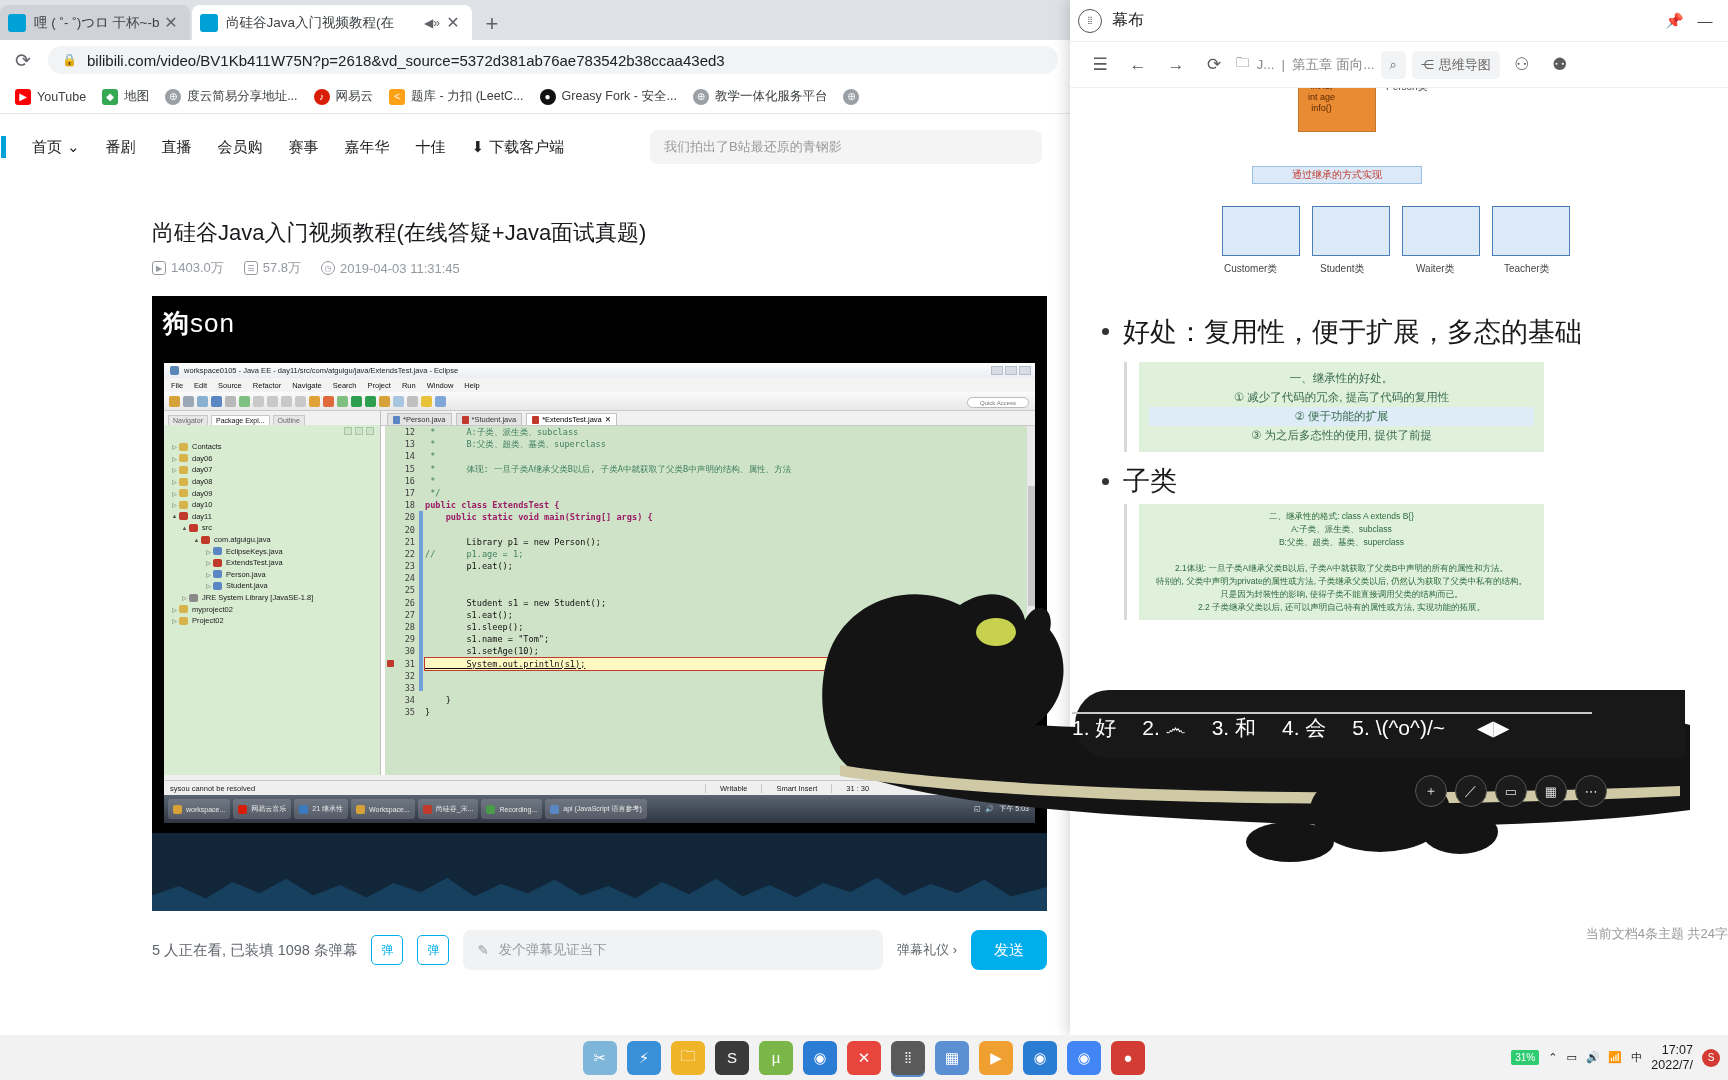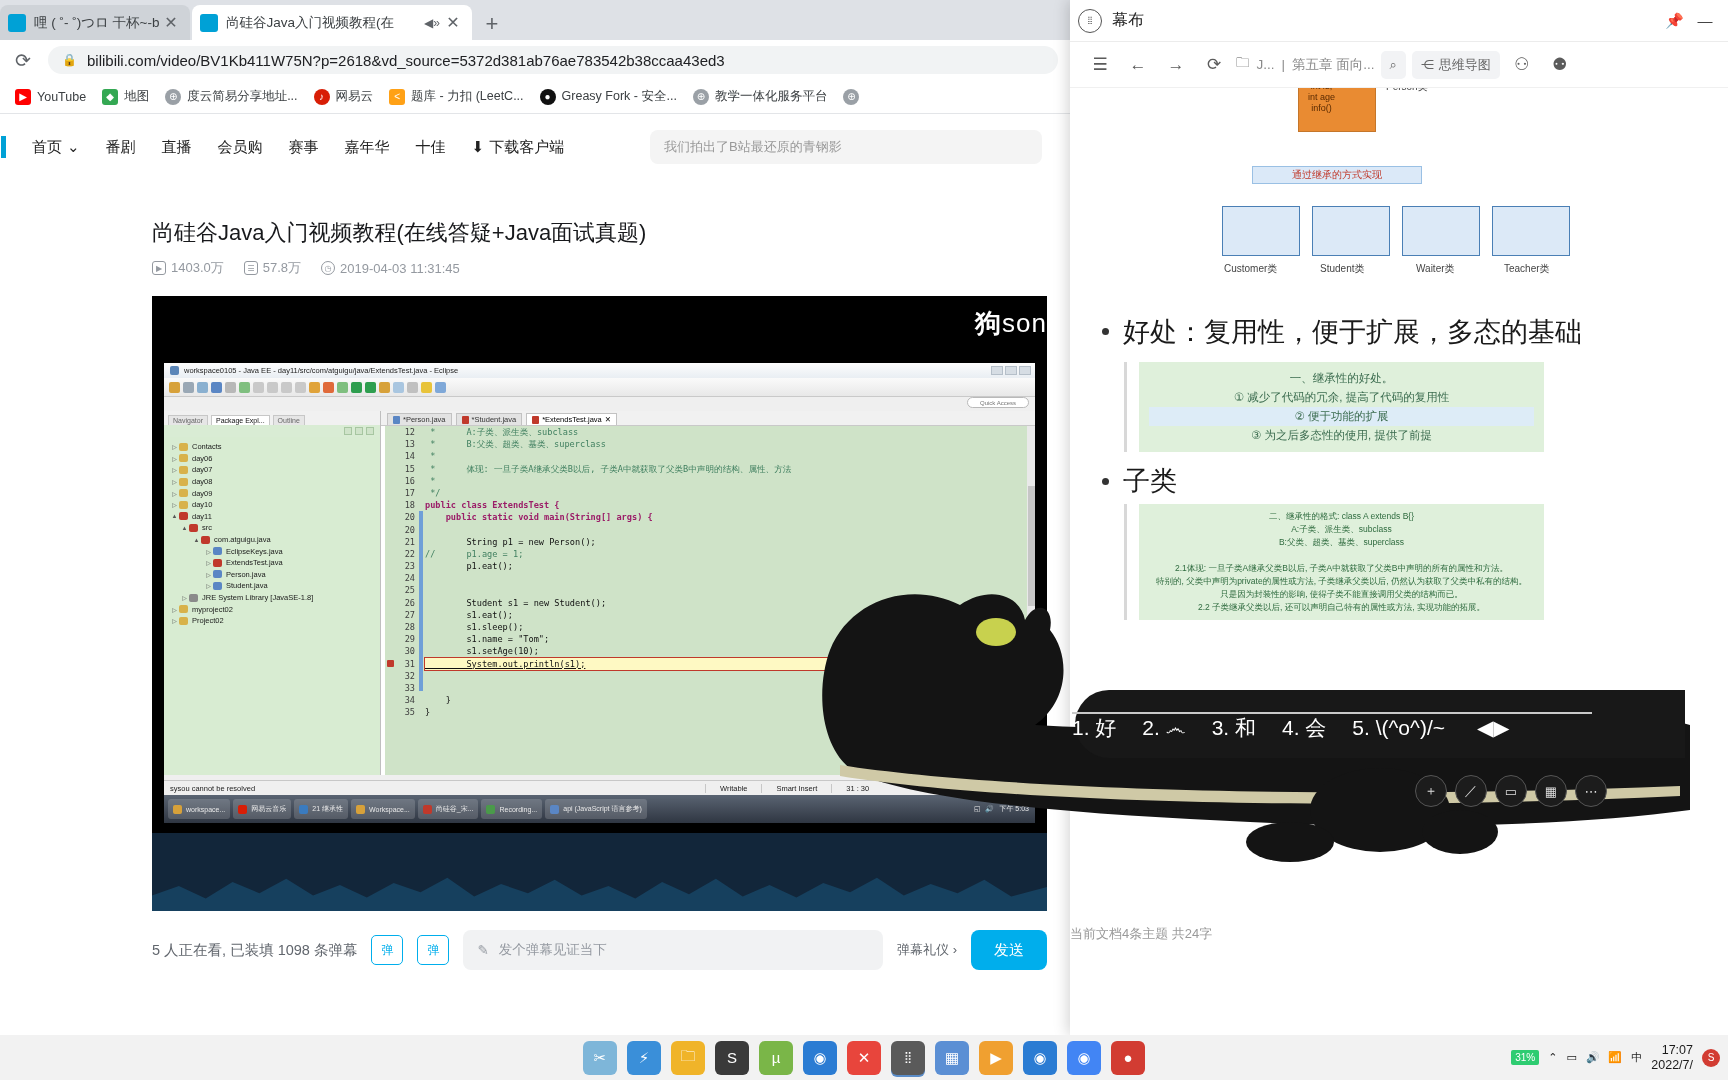--- a/index.html
+++ b/index.html
@@ -53,21 +53,21 @@
 
   .vtitle { position:absolute; left:152px; top:104px; font-size:22px; color:#18191c; font-weight:400; white-space:nowrap; }
   .vmeta { position:absolute; left:152px; top:145px; display:flex; align-items:center; gap:8px;
            font-size:13px; color:#9499a0; }
   .vmeta .mi { display:flex; align-items:center; gap:5px; margin-right:12px; }
   .mglyph { width:14px; height:14px; border:1px solid #9499a0; border-radius:3px;
             display:flex; align-items:center; justify-content:center; font-size:8px; }
   .mglyph.circ { border-radius:50%; }
 
   .player { position:absolute; left:152px; top:182px; width:895px; height:615px; background:#000; }
-  .pwm { position:absolute; left:0; top:10px; width:895px; text-align:right;
+  .pwm { position:absolute; left:0; top:10px; width:895px; text-align:left;
          font-size:26px; color:#fff; letter-spacing:1px;padding-left:11px; }
   .pwm b { color:#fff; font-weight:700; }
   .pwm i { font-style:normal; color:#fff; }
 
   
   .ecl { position:absolute; left:12px; top:67px; width:871px; height:460px; background:#efefef;
          font-family:"Liberation Sans",sans-serif; overflow:hidden; }
   .ecl-title { height:15px; background:linear-gradient(#fdfdfd,#e9eef3); display:flex;
                align-items:center; padding-left:6px; font-size:7.5px; color:#1b1b1b; }
   .ecl-title .app { width:9px; height:9px; border-radius:2px; background:#5b86b8; margin-right:5px; }
@@ -184,21 +184,21 @@
   .dnote { position:absolute; border:1px solid #9ac0e4; background:#dbe9f8; font-size:10px;
            color:#c0392b; display:flex; align-items:center; justify-content:center; }
   .bullet-row { display:flex; align-items:flex-start; gap:14px; padding:6px 24px 0 22px; }
   .bdot { width:7px; height:7px; border-radius:50%; background:#333; margin-top:16px; flex:none; }
   .btext { font-size:27px; line-height:40px; color:#1a1a1a; }
   .btext.small { font-size:27px; line-height:30px; }
   .noteimg { margin:10px 0 0 44px; width:420px; border-left:3px solid #d8d8d8; padding-left:12px; }
   .noteinner { background:#dff0db; padding:7px 10px; font-size:11.5px; line-height:19px; color:#3a6b4e; }
   .noteinner .hlb { background:#ddecf7; display:block; }
   .noteinner2 { background:#dff0db; padding:6px 10px; font-size:8.5px; line-height:13px; color:#2f6b3f; }
-  .docfoot { position:absolute; left:0; bottom:92px; width:658px; text-align:left;
+  .docfoot { position:absolute; left:0; bottom:92px; width:658px; text-align:right;
              font-size:13px; color:#9a9a9a; }
 
   
   .cat { position:absolute; pointer-events:none; }
   .dmstrip { position:absolute; left:1075px; top:690px; width:610px; height:68px;
              background:#181818; border-radius:34px 0 0 34px; display:flex; align-items:center;
              padding:0 22px; gap:26px; color:#fff; font-size:20px; }
   .imecandidates { position:absolute; left:1072px; top:710px; width:540px; height:36px;
              display:flex; align-items:center; gap:26px; font-size:21px; color:#fff; }
   .imeinput { position:absolute; left:1072px; top:682px; font-size:20px; color:#fff; }
@@ -328,20 +328,32 @@
 
         <div class="ecl">
           <div class="ecl-title">
             <span class="app"></span>
             <span>workspace0105 - Java EE - day11/src/com/atguigu/java/ExtendsTest.java - Eclipse</span>
             <span class="wbtns">
                 <i></i>
                 <i></i>
                 <i></i>
               </span>
+          </div>
+          <div class="ecl-menu">
+            <span>File</span>
+            <span>Edit</span>
+            <span>Source</span>
+            <span>Refactor</span>
+            <span>Navigate</span>
+            <span>Search</span>
+            <span>Project</span>
+            <span>Run</span>
+            <span>Window</span>
+            <span>Help</span>
           </div>
           <div class="ecl-tb">
             <i style="background:#d7a13a"></i>
             <i style="background:#9aa8b5"></i>
             <i style="background:#8ab0d0"></i>
             <i style="background:#5a86c4"></i>
             <i style="background:#b8b8b8"></i>
             <i style="background:#7fbf7f"></i>
             <i style="background:#c9c9c9"></i>
             <i style="background:#c9c9c9"></i>
@@ -506,21 +518,21 @@
                 <div class="codelines">
                   <div class="cl cm"> *      A:子类、派生类、subclass</div>
                   <div class="cl cm"> *      B:父类、超类、基类、superclass</div>
                   <div class="cl cm"> *</div>
                   <div class="cl cm"> *      体现: 一旦子类A继承父类B以后, 子类A中就获取了父类B中声明的结构、属性、方法</div>
                   <div class="cl cm"> *</div>
                   <div class="cl cm"> */</div>
                   <div class="cl kw">public class ExtendsTest {</div>
                   <div class="cl kw">    public static void main(String[] args) {</div>
                   <div class="cl"></div>
-                  <div class="cl">        String p1 = new Person();</div>
+                  <div class="cl">        Library p1 = new Person();</div>
                   <div class="cl cm">//      p1.age = 1;</div>
                   <div class="cl">        p1.eat();</div>
                   <div class="cl"></div>
                   <div class="cl"></div>
                   <div class="cl">        Student s1 = new Student();</div>
                   <div class="cl">        s1.eat();</div>
                   <div class="cl">        s1.sleep();</div>
                   <div class="cl">        s1.name = "Tom";</div>
                   <div class="cl">        s1.setAge(10);</div>
                   <div class="cl hl cursorbox">        System.out.println(s1);</div>

